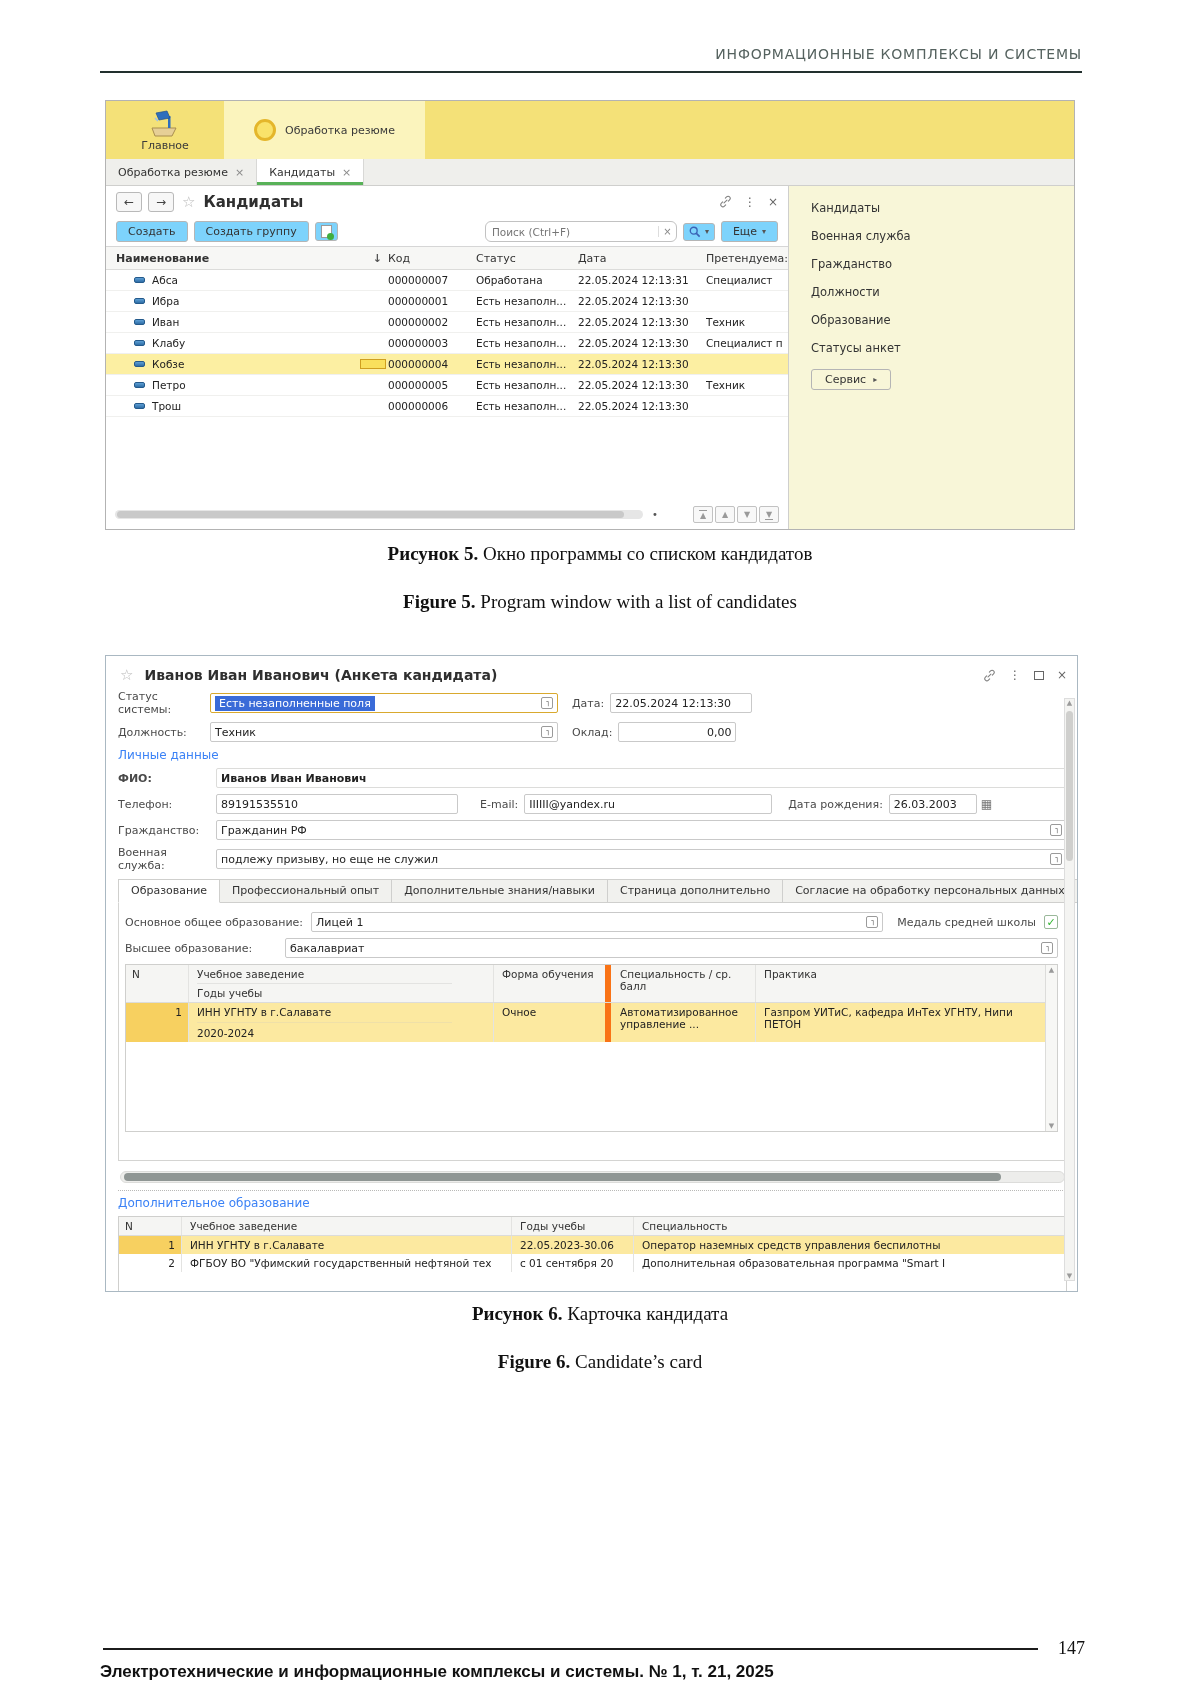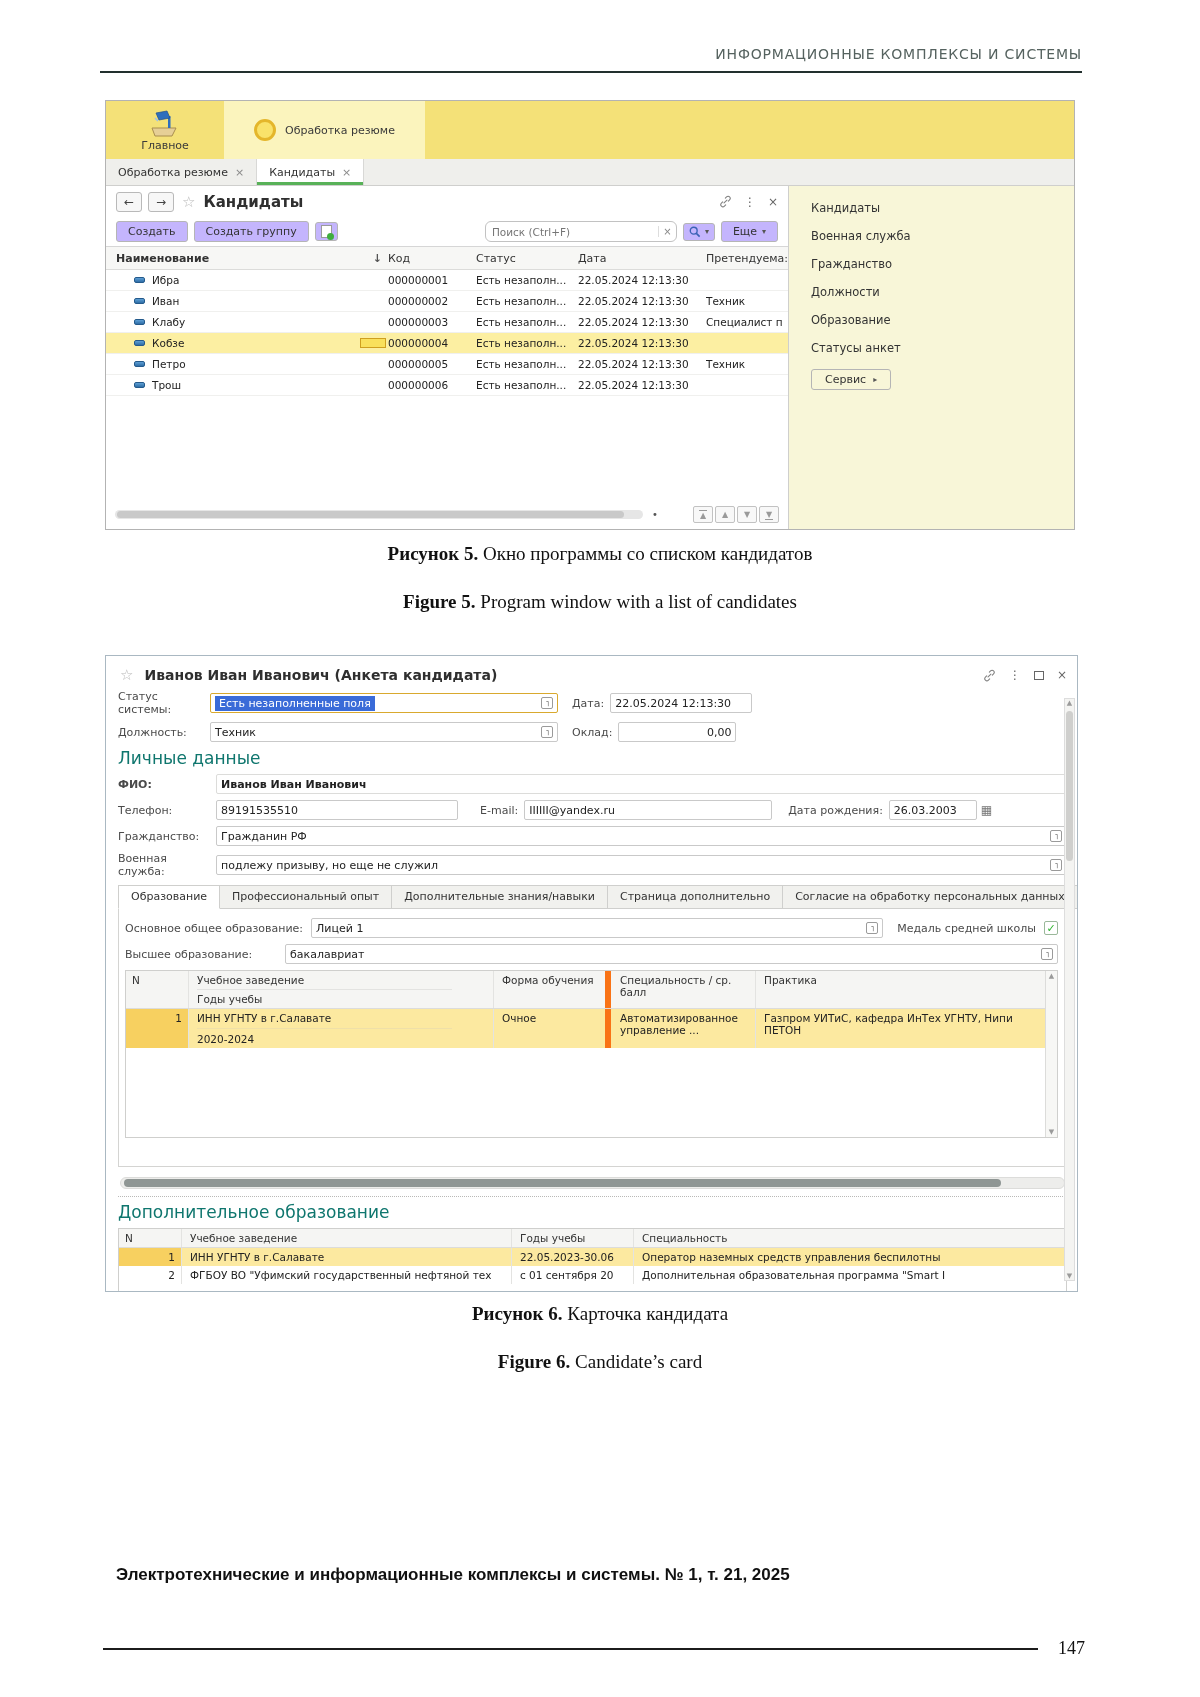--- a/index.html
+++ b/index.html
@@ -16,22 +16,22 @@
   }
   .caption { position:absolute; left:0; width:1200px; text-align:center;
     font-family:"Liberation Serif", serif; font-size:19px; color:#111; }
   .caption b { font-weight:bold; }
   .cap5ru { top:543px; } .cap5en { top:591px; }
   .cap6ru { top:1303px; } .cap6en { top:1351px; }
   .bottom-line { position:absolute; top:1638px; left:103px; width:982px;
     display:flex; align-items:center; gap:20px; }
   .bottom-line .rule { flex:1; height:2px; background:#1c1c1c; }
   .page-num { font-family:"Liberation Serif", serif; font-size:18px; color:#111; }
-  .footer-text { position:absolute; top:1565px; left:100px;
-    font-family:"Liberation Sans", sans-serif; font-weight:bold; font-size:17px; color:#111;margin-left:16px; }
+  .footer-text { position:absolute; top:1662px; left:100px;
+    font-family:"Liberation Sans", sans-serif; font-weight:bold; font-size:17px; color:#111; }
 
   
   .shot1 { position:absolute; top:100px; left:105px; width:970px; height:430px;
     border:1px solid #b3b3b3; background:#fff; font-size:11px; overflow:hidden; }
   .ribbon { height:58px; background:#f4e178; display:flex; align-items:stretch; }
   .ribbon-main { width:118px; display:flex; flex-direction:column; align-items:center;
     justify-content:center; gap:2px; color:#3a3a3a; font-size:11px; }
   .ribbon-sec { background:#fbf4bd; display:flex; align-items:center; gap:9px;
     padding:0 30px; font-size:11px; color:#3a3a3a; }
   .coin { width:22px; height:22px; border-radius:50%;
@@ -50,21 +50,21 @@
   .nav-row { height:31px; display:flex; align-items:center; gap:6px; padding:0 10px; }
   .nbtn { width:26px; height:20px; border:1px solid #b9b9b9; border-radius:3px;
     background:#f7f7f7; color:#444; display:flex; align-items:center;
     justify-content:center; font-size:12px; }
   .star { color:#b9b9b9; font-size:15px; margin:0 2px; }
   .l-title { font-size:15px; font-weight:bold; color:#2f2f2f; }
   .nav-right { margin-left:auto; display:flex; align-items:center; gap:12px; color:#777; }
   .kebab { font-size:12px; color:#666; } .closex { font-size:12px; color:#666; }
   .toolbar-row { height:29px; display:flex; align-items:center; gap:6px; padding:0 10px; }
   .btn { font-size:11px; color:#333; border:1px solid #b5b5b5; border-radius:3px;
-    background:#c4b5fd; padding:3px 11px; display:inline-flex; align-items:center; gap:5px; }
+    background:#7dd3fc; padding:3px 11px; display:inline-flex; align-items:center; gap:5px; }
   .icon-btn { padding:2px 5px; }
   .doc-ic { width:11px; height:13px; background:#fff; border:1px solid #9a9a9a;
     position:relative; }
   .doc-ic::after { content:""; position:absolute; right:-3px; bottom:-3px;
     width:7px; height:7px; border-radius:50%; background:#3fae3f; }
   .search-wrap { margin-left:auto; width:192px; height:21px; border:1px solid #c2c2c2;
     border-radius:6px; display:flex; align-items:center; background:#fff; }
   .search-wrap input { flex:1; border:none; outline:none; font-size:10.5px;
     padding:0 6px; color:#9a9a9a; font-family:"DejaVu Sans",sans-serif; background:transparent; }
   .search-x { width:18px; text-align:center; color:#888; border-left:1px solid #ddd; font-size:10px; }
@@ -113,21 +113,21 @@
   .flabel { color:#4a4a4a; }
   .fbox { height:20px; border:1px solid #c9c9c9; border-radius:2px; background:#fff;
     display:flex; align-items:center; padding:0 4px; gap:4px; color:#222; }
   .fbox .grow { flex:1; }
   .pick-icon { width:12px; height:12px; border:1px solid #9a9a9a; border-radius:2px;
     display:inline-flex; align-items:center; justify-content:center; color:#777;
     font-size:8px; flex:0 0 auto; background:#fff; }
   .pick-icon::after { content:"⌐"; transform:rotate(90deg); }
   .status-box { border:1px solid #d9a92e; width:348px; }
   .sel-text { background:#3a6bd8; color:#fff; padding:1px 4px; }
-  .green-h { color:#0f766e; font-size:17px; margin:4px 0 6px 0; }
+  .green-h { color:#3b82f6; font-size:12px; margin:4px 0 6px 0; }
   .tabs2 { display:flex; align-items:flex-end; height:25px; margin-top:4px; }
   .tab2 { font-size:11px; color:#333; padding:4px 12px 5px 12px; background:#f1f1ee;
     border:1px solid #cfcfcd; border-left:none; white-space:nowrap; }
   .tab2:first-child { border-left:1px solid #cfcfcd; }
   .tab2.active { background:#fff; border-bottom:1px solid #fff; font-weight:inherit; }
   .edu-panel { border:1px solid #d4d4d2; border-top:none; padding:9px 8px 0 6px; height:258px; }
   .etable { border:1px solid #cfcfcd; display:flex; flex-direction:column; height:168px;
     margin-top:4px; position:relative; }
   .et-head { display:flex; background:#f5f5f3; border-bottom:1px solid #dcdcda;
     color:#333; font-size:10.5px; }
@@ -246,20 +246,30 @@
               <span class="sort-a">↓</span>
             </span>
           <span class="c-code">Код</span>
           <span class="c-status">Статус</span>
           <span class="c-date">Дата</span>
           <span class="c-pos">Претендуема:</span>
         </div>
         <div class="g-row">
           <span class="c-name">
               <span class="bullet"></span>
+              <span>Абса</span>
+            </span>
+          <span class="c-code">000000007</span>
+          <span class="c-status">Обработана</span>
+          <span class="c-date">22.05.2024 12:13:31</span>
+          <span class="c-pos">Специалист</span>
+        </div>
+        <div class="g-row">
+          <span class="c-name">
+              <span class="bullet"></span>
               <span>Ибра</span>
             </span>
           <span class="c-code">000000001</span>
           <span class="c-status">Есть незаполн...</span>
           <span class="c-date">22.05.2024 12:13:30</span>
           <span class="c-pos"></span>
         </div>
         <div class="g-row">
           <span class="c-name">
               <span class="bullet"></span>

